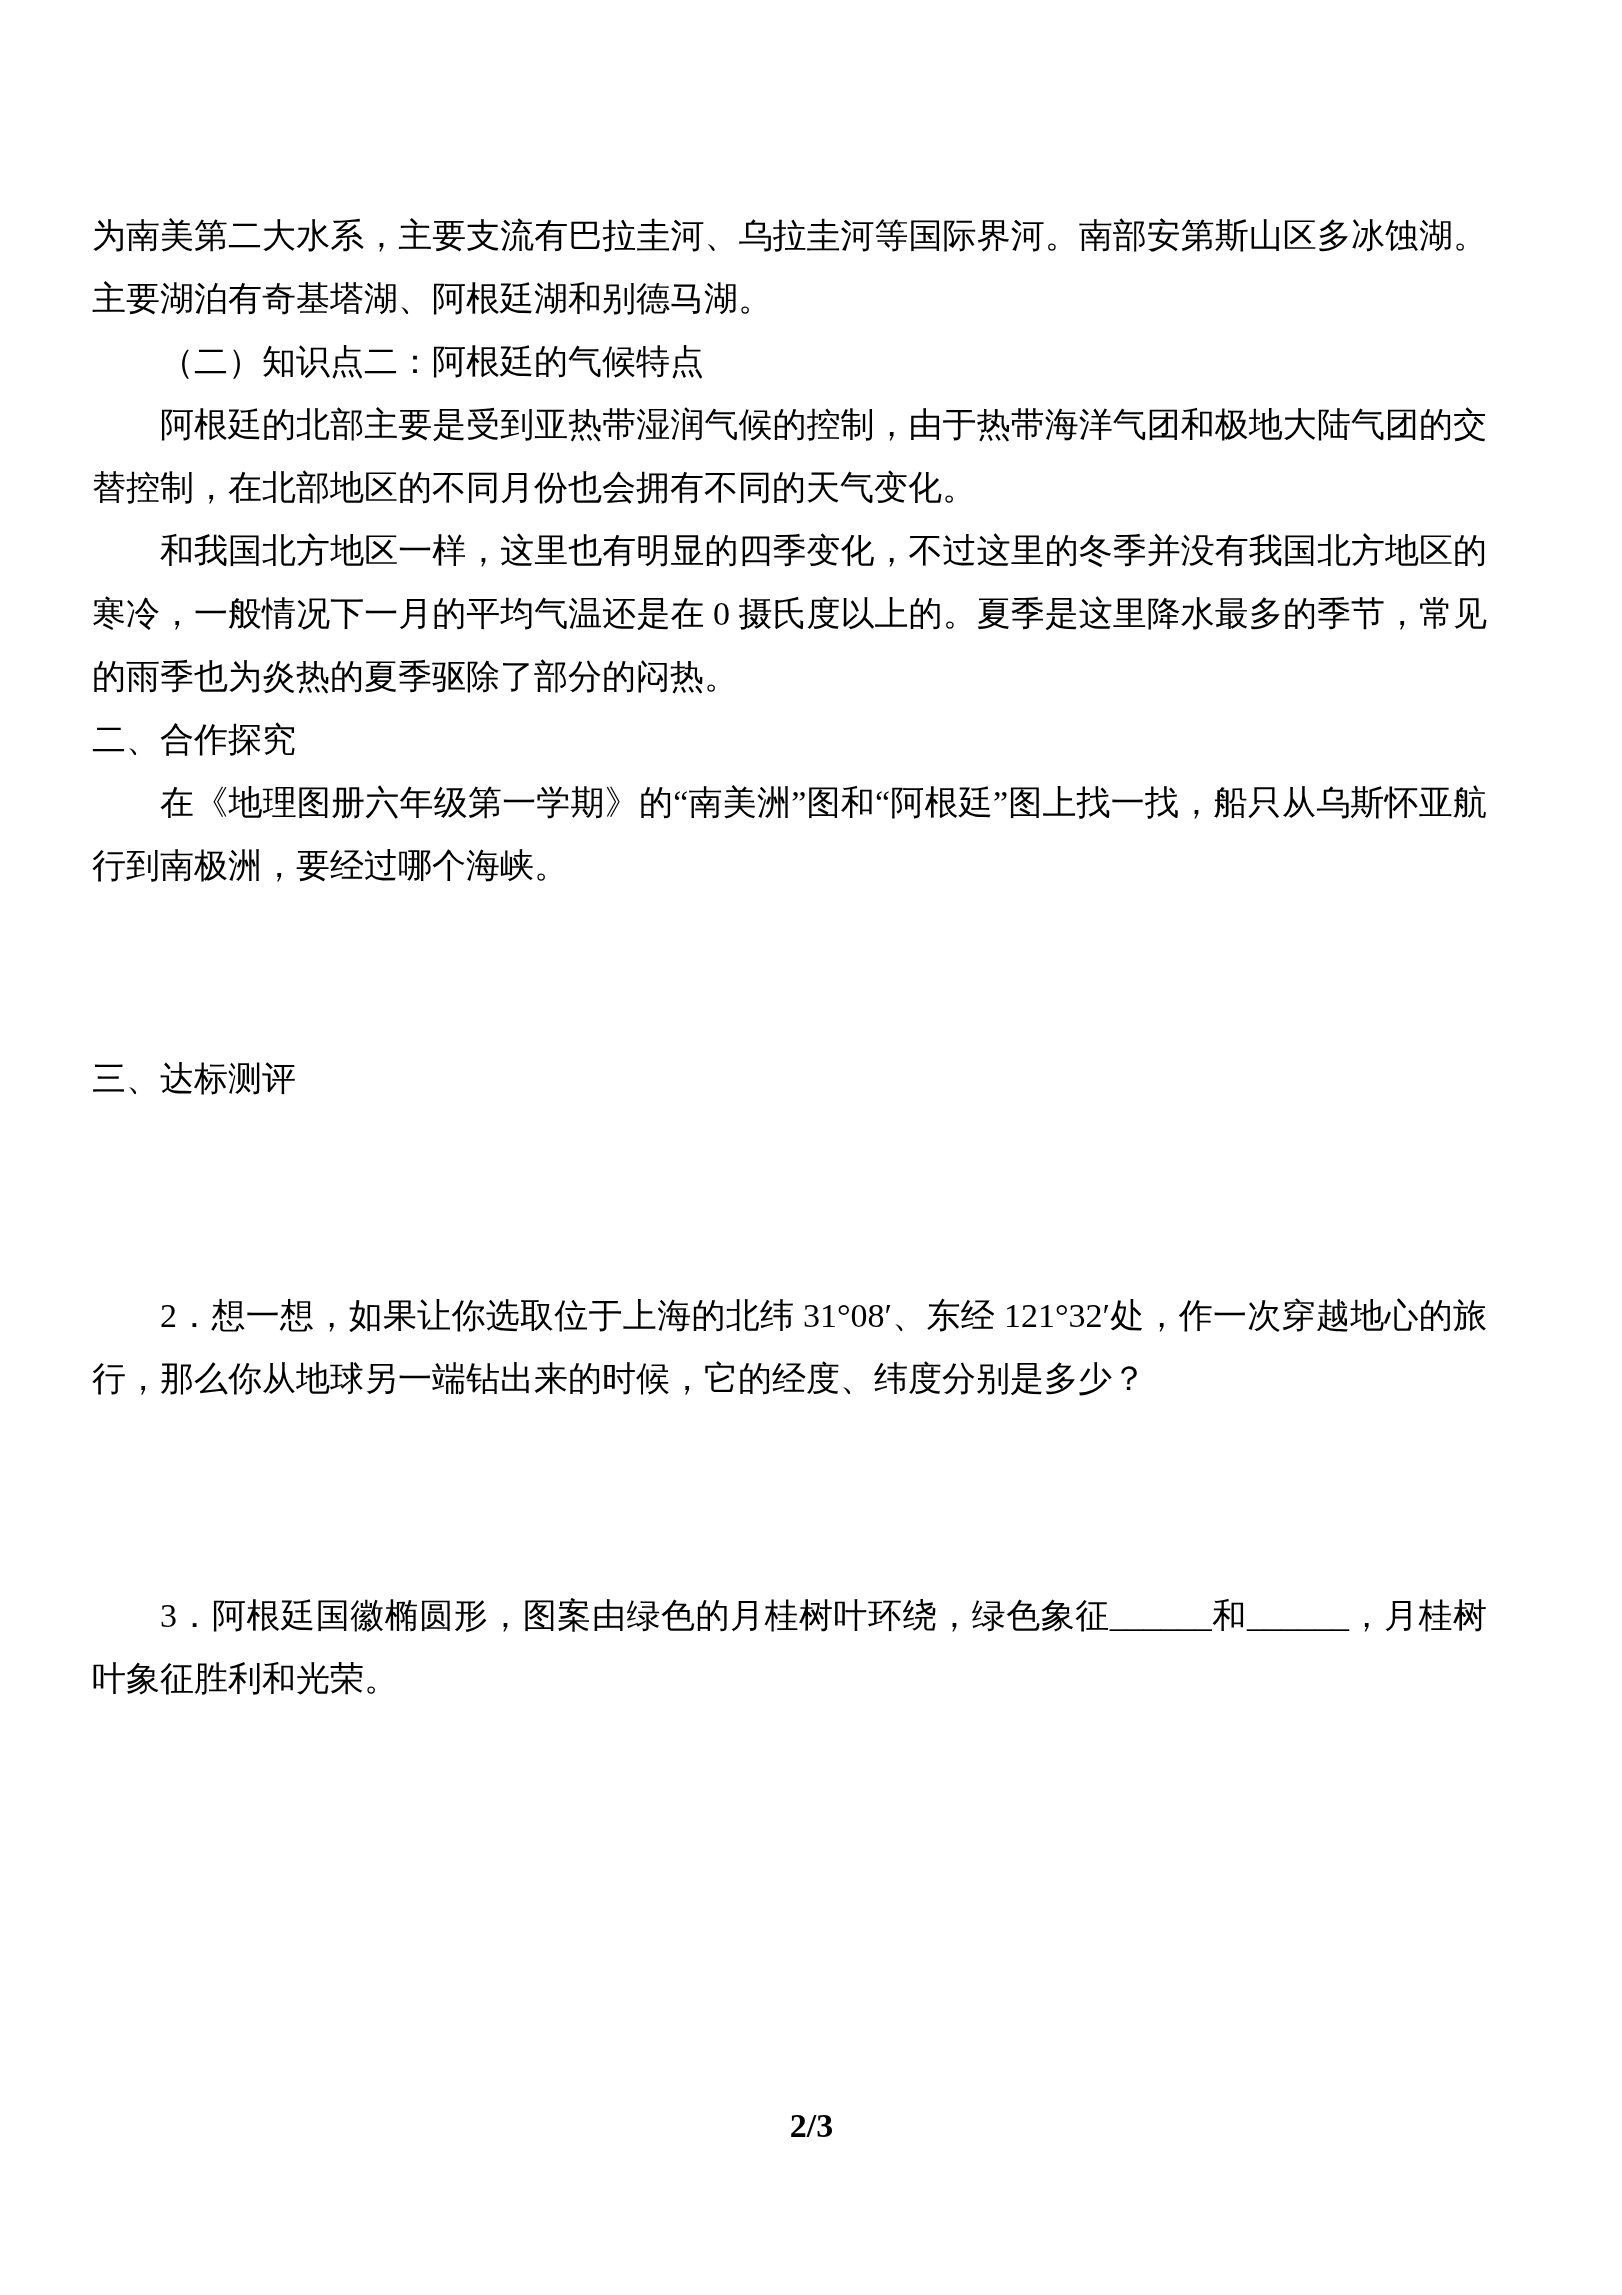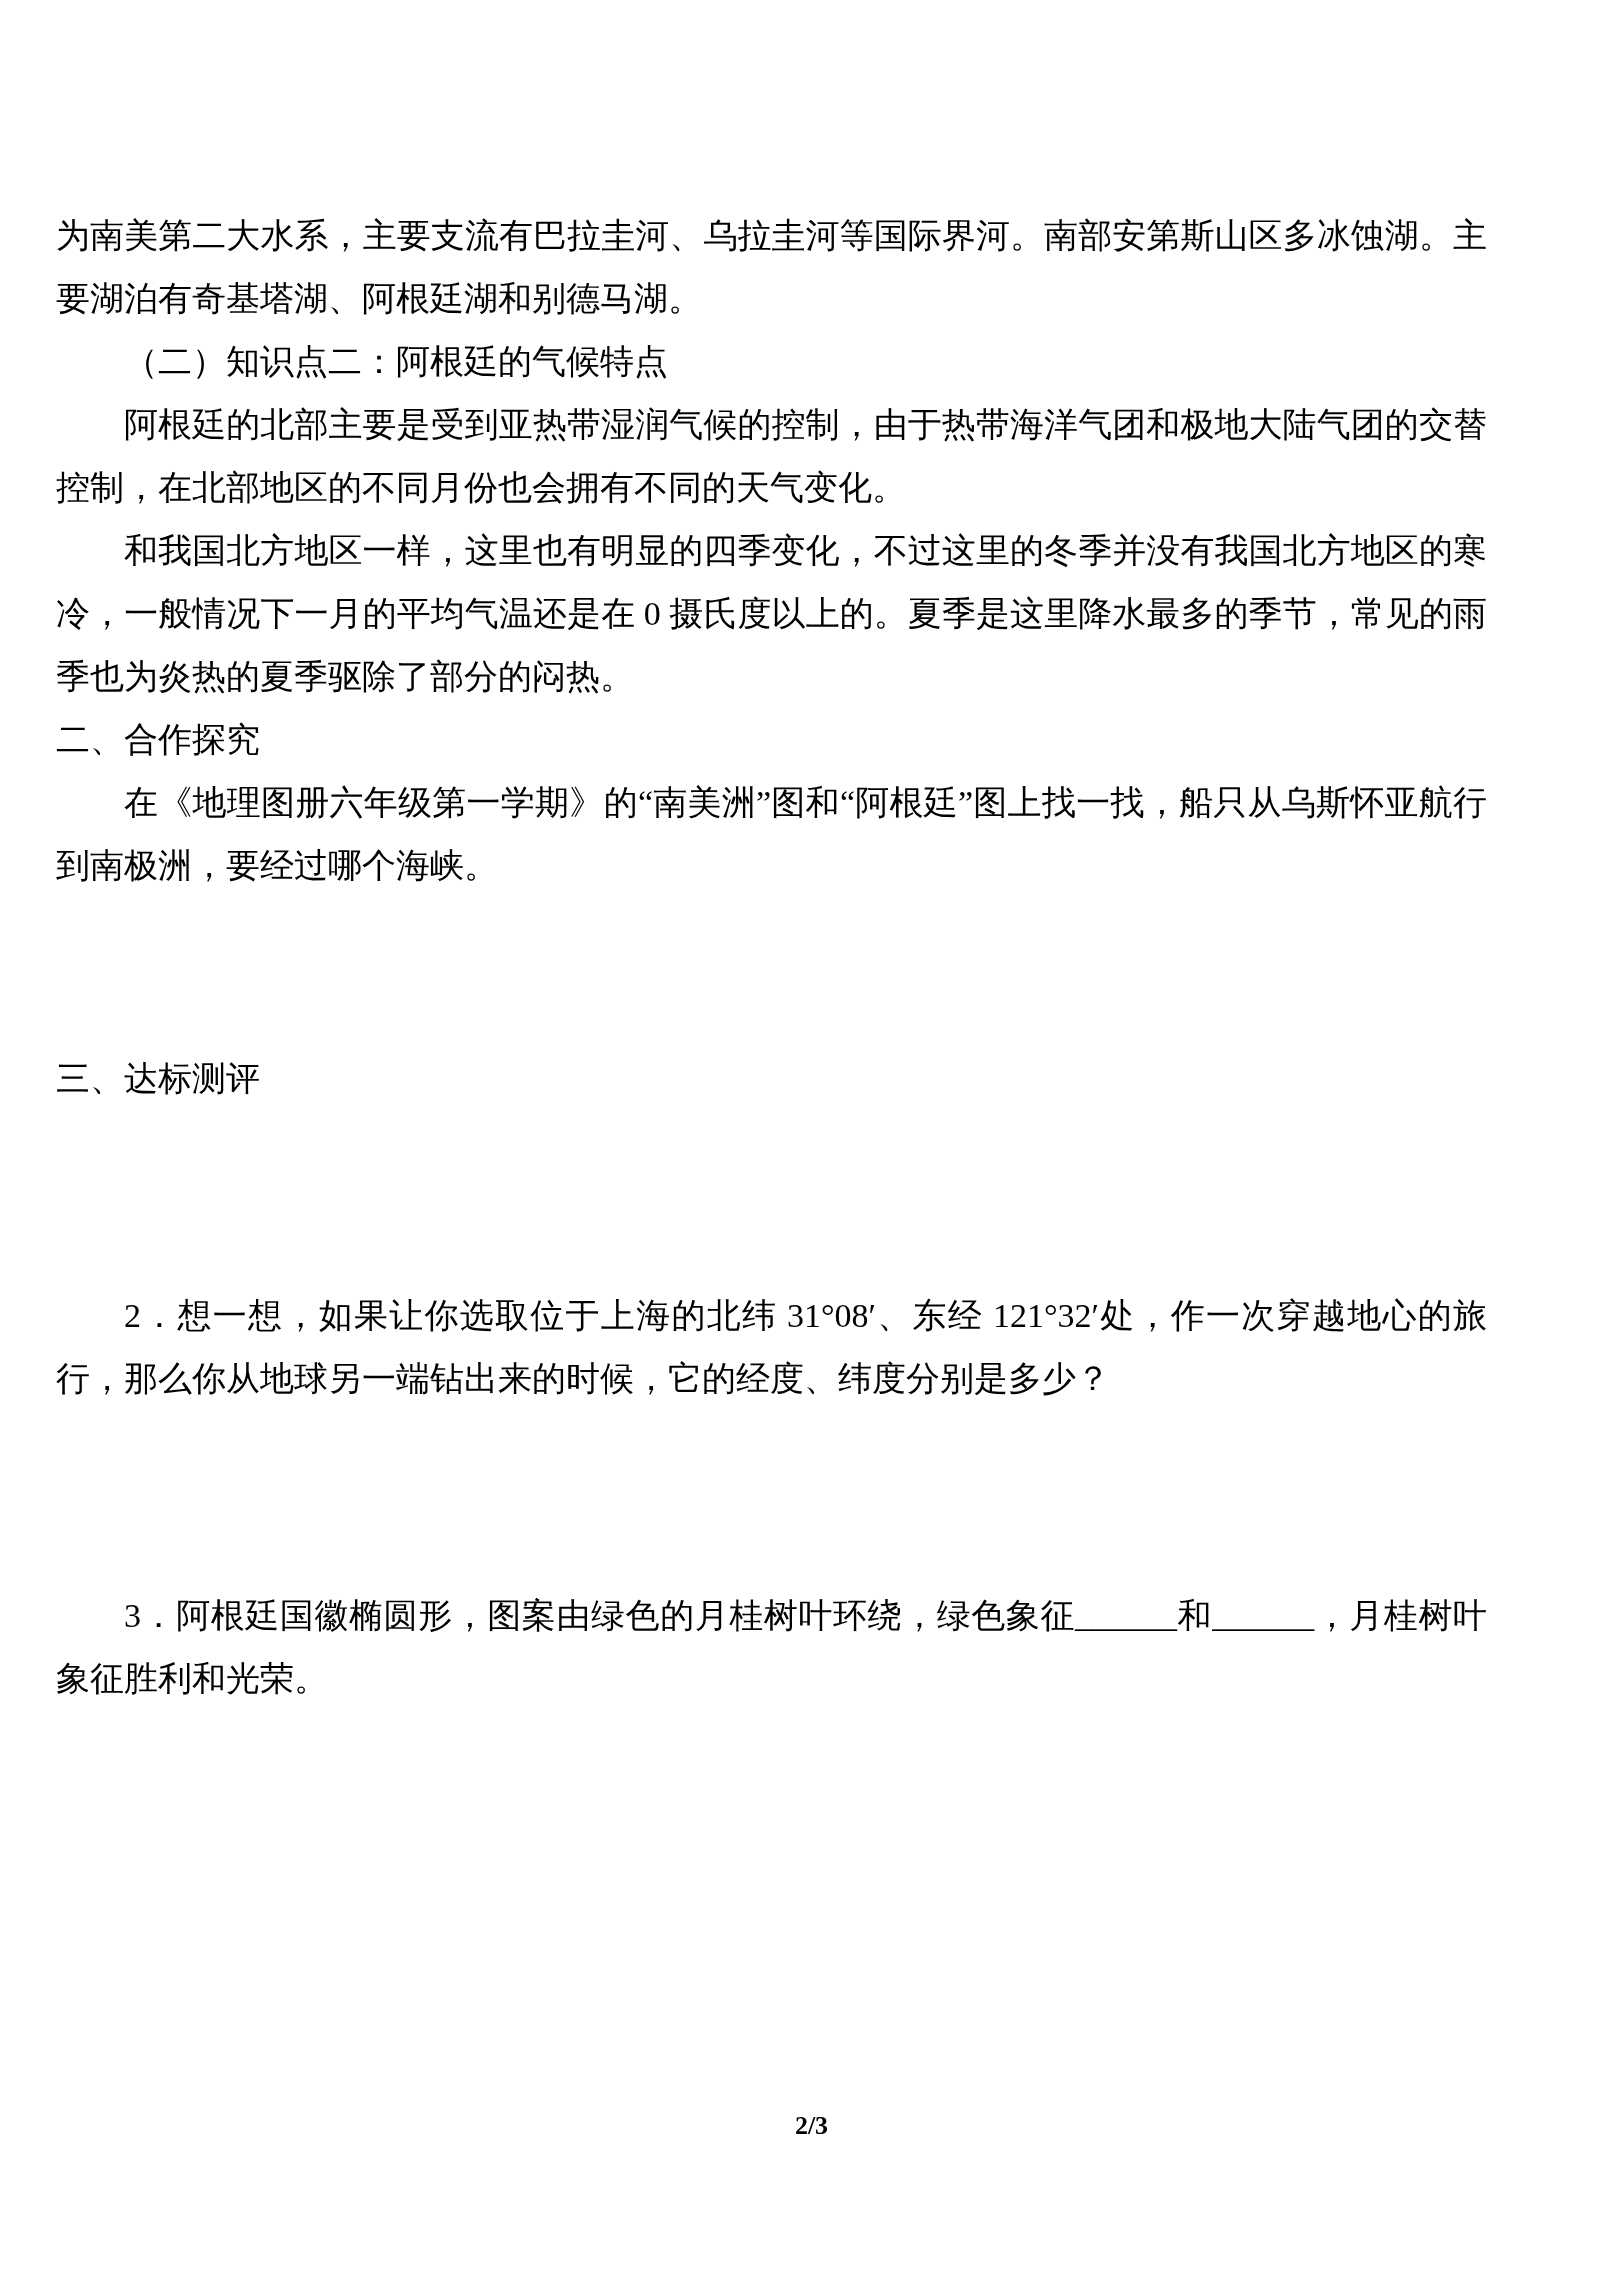--- a/index.html
+++ b/index.html
@@ -10,21 +10,21 @@
   .page {
     position: relative;
     width: 1623px;
     height: 2295px;
     background: #ffffff;
     color: #000000;
     font-family: "Liberation Serif", "DejaVu Serif", serif;
     font-size: 34px;
     line-height: 63px;
     box-sizing: border-box;
-    padding: 204px 136px 0 56px;
+    padding: 204px 136px 0 92px;
     overflow: hidden;
   }
   .para {
     margin: 0;
     text-align: justify;
     word-break: normal;
     overflow-wrap: break-word;
   }
   .indent {
     text-indent: 2em;
@@ -34,21 +34,21 @@
   }
   .answer-space {
     height: 174px;
   }
   .footer {
     position: absolute;
     top: 2109px;
     left: 0;
     right: 0;
     text-align: center;
-    font-size: 26px;
+    font-size: 34px;
     font-weight: bold;
     line-height: 33px;
   }
 </style>
 </head>
 <body>
 
 <div class="page">
 
   <p class="para">为南美第二大水系，主要支流有巴拉圭河、乌拉圭河等国际界河。南部安第斯山区多冰蚀湖。主要湖泊有奇基塔湖、阿根廷湖和别德马湖。</p>

